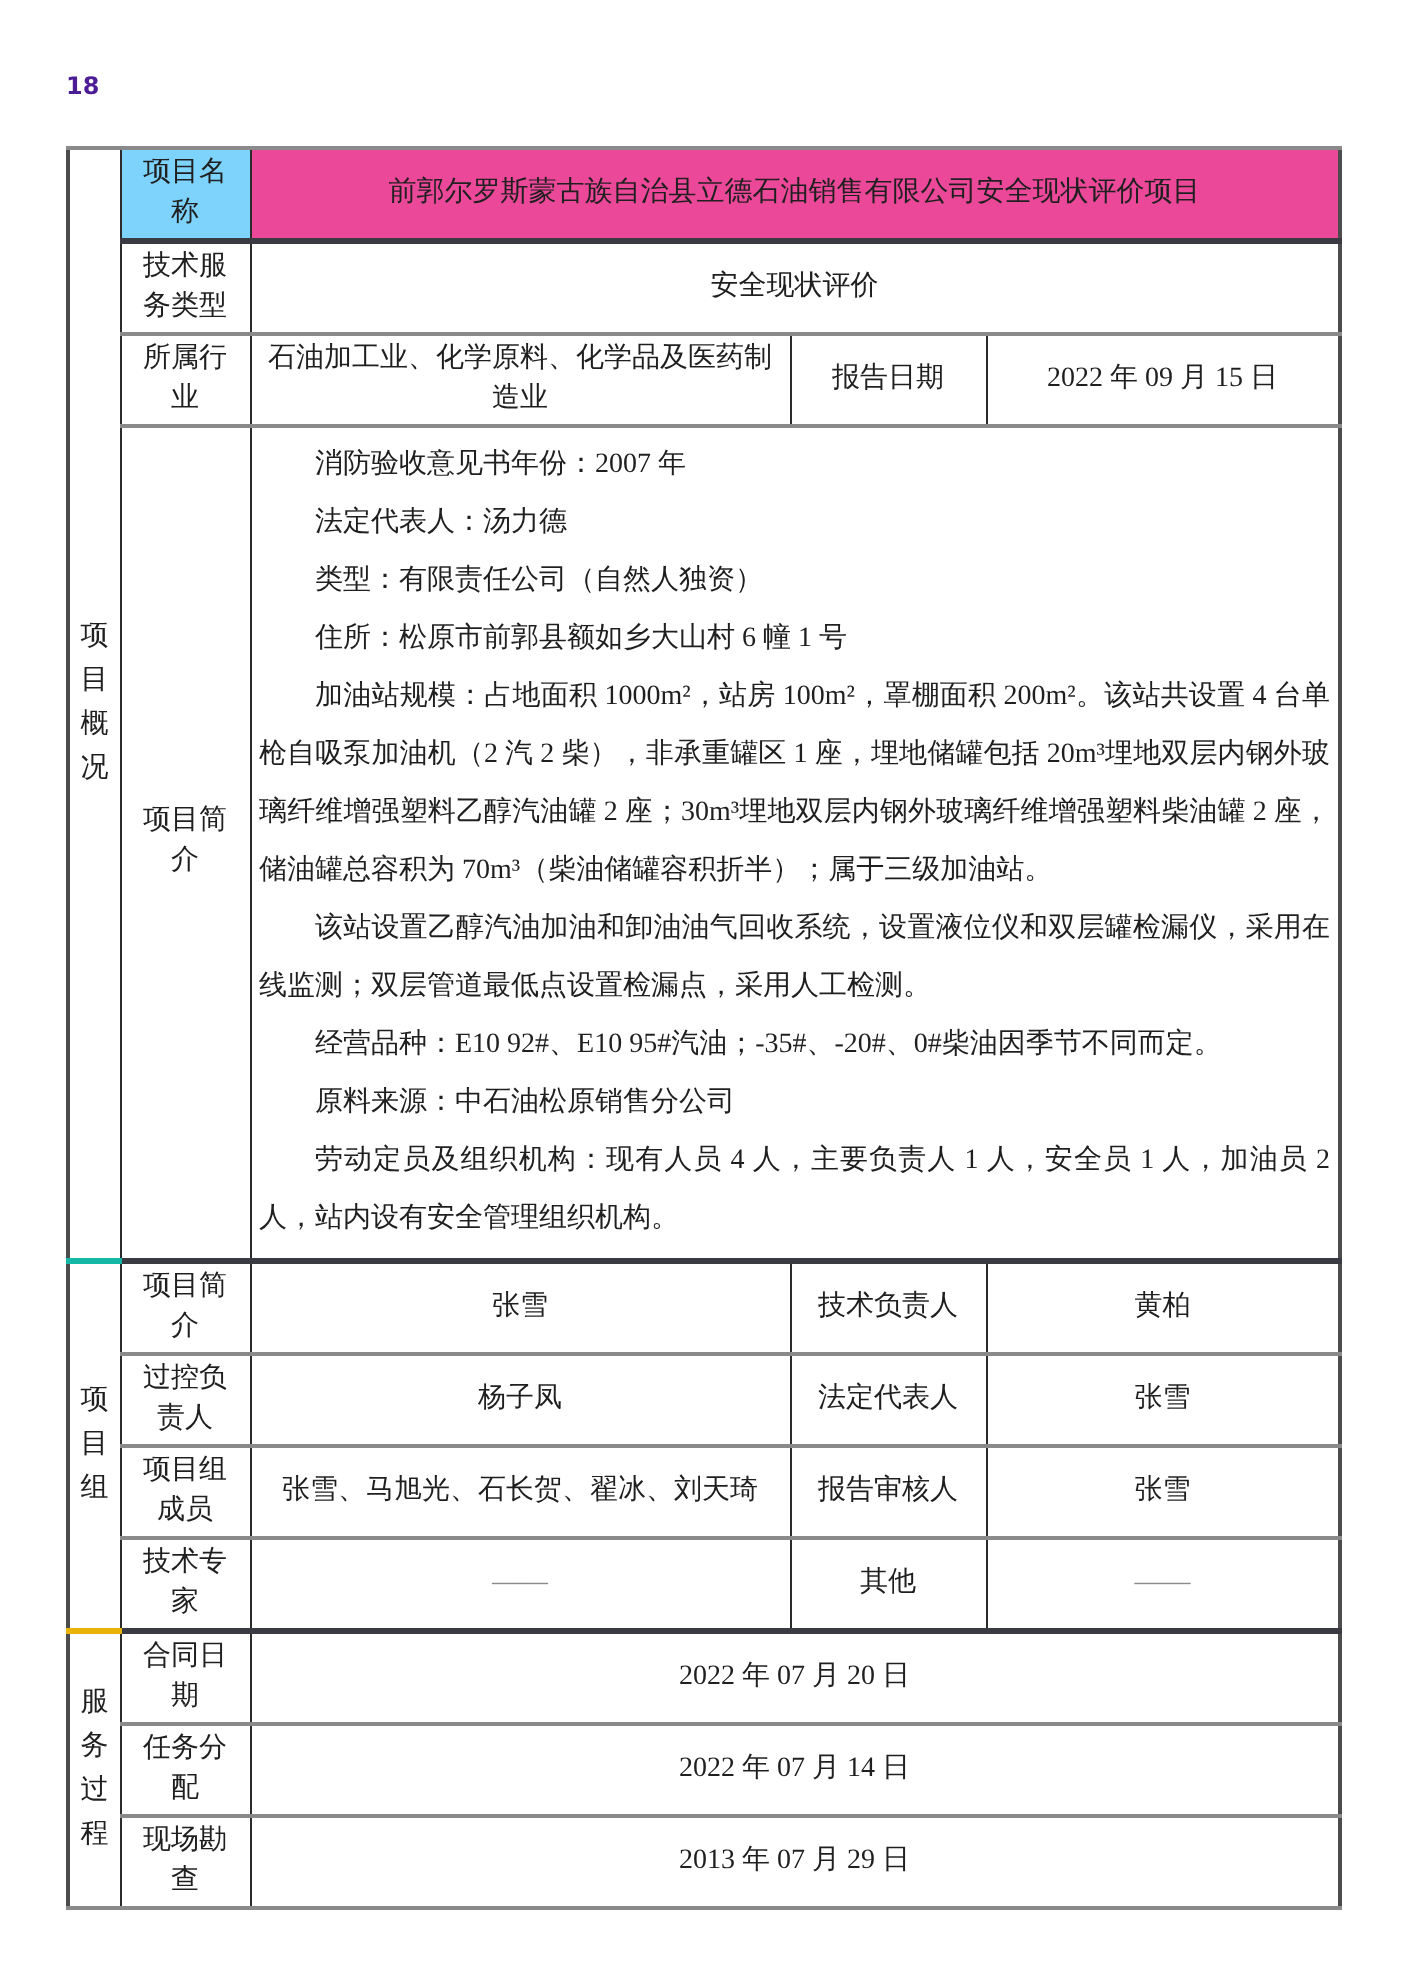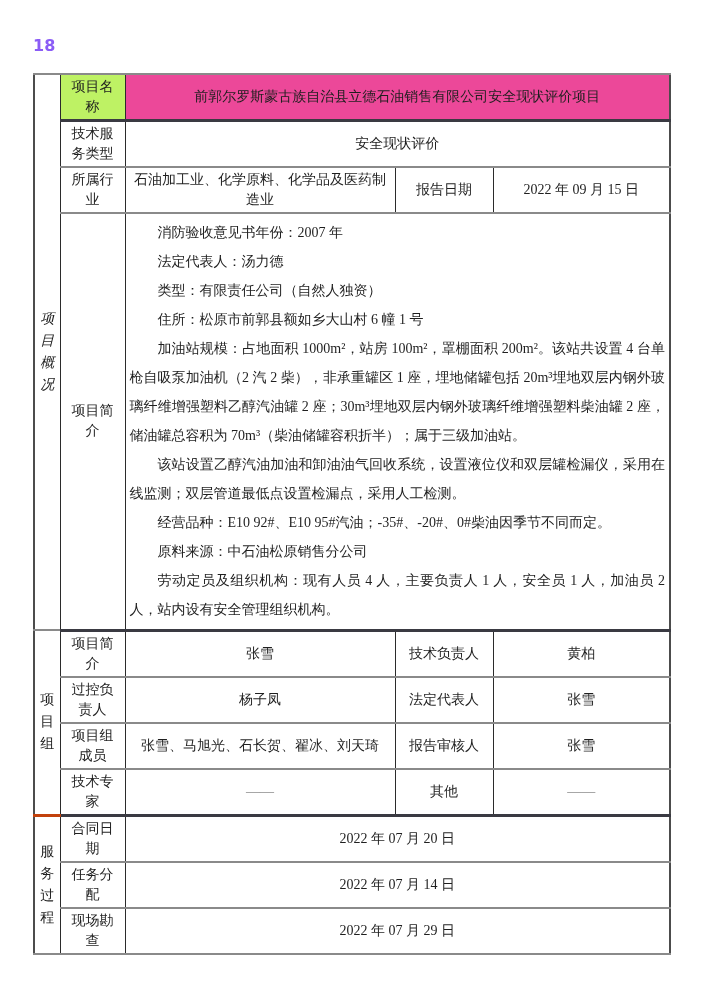--- a/index.html
+++ b/index.html
@@ -7,21 +7,21 @@
     width:703px;height:994px;
     background:#ffffff;
     font-family:"Liberation Serif","DejaVu Serif",serif;
     color:#1f1f1f;
     position:relative;
     overflow:hidden;
   }
   .page-number{
     position:absolute;left:33px;top:36px;
     font-family:"DejaVu Sans","Liberation Sans",sans-serif;
-    font-weight:bold;font-size:16px;color:#8b5cf6;
+    font-weight:bold;font-size:12px;color:#4c1d95;
   }
   table.doc{
     position:absolute;left:33px;top:73px;
     width:636px;
     border-collapse:collapse;
     table-layout:fixed;
     font-size:14px;
   }
   table.doc td{
     border-left:1px solid #2b2b2b;
@@ -65,24 +65,24 @@
   <colgroup>
     <col style="width:26px">
     <col style="width:65px">
     <col style="width:270px">
     <col style="width:98px">
     <col style="width:177px">
   </colgroup>
   <tbody>
 
     <tr class="sep-dark" style="height:42px">
-      <td class="section-cell" rowspan="4" style="border-bottom:1px solid #14b8a6;font-style:italic;">
+      <td class="section-cell" rowspan="4" style="border-bottom:3px solid #14b8a6;">
         <span class="vtext">项目概况</span>
       </td>
-      <td class="header-name" style="background: #bef264;">
+      <td class="header-name" style="background: #7dd3fc;">
         <span class="w3">项目名称</span>
       </td>
       <td class="header-name" colspan="3" style="background: #ec4899;">前郭尔罗斯蒙古族自治县立德石油销售有限公司安全现状评价项目</td>
     </tr>
 
     <tr style="height:46px">
       <td>
         <span class="w3">技术服务类型</span>
       </td>
       <td colspan="3">安全现状评价</td>
@@ -108,21 +108,21 @@
         <p>住所：松原市前郭县额如乡大山村 6 幢 1 号</p>
         <p>加油站规模：占地面积 1000m²，站房 100m²，罩棚面积 200m²。该站共设置 4 台单枪自吸泵加油机（2 汽 2 柴），非承重罐区 1 座，埋地储罐包括 20m³埋地双层内钢外玻璃纤维增强塑料乙醇汽油罐 2 座；30m³埋地双层内钢外玻璃纤维增强塑料柴油罐 2 座，储油罐总容积为 70m³（柴油储罐容积折半）；属于三级加油站。</p>
         <p>该站设置乙醇汽油加油和卸油油气回收系统，设置液位仪和双层罐检漏仪，采用在线监测；双层管道最低点设置检漏点，采用人工检测。</p>
         <p>经营品种：E10 92#、E10 95#汽油；-35#、-20#、0#柴油因季节不同而定。</p>
         <p>原料来源：中石油松原销售分公司</p>
         <p>劳动定员及组织机构：现有人员 4 人，主要负责人 1 人，安全员 1 人，加油员 2 人，站内设有安全管理组织机构。</p>
       </td>
     </tr>
 
     <tr style="height:45px">
-      <td class="section-cell" rowspan="4" style="border-bottom:3px solid #c2410c;">
+      <td class="section-cell" rowspan="4" style="border-bottom:3px solid #eab308;">
         <span class="vtext">项目组</span>
       </td>
       <td>
         <span class="w3">项目简介</span>
       </td>
       <td>张雪</td>
       <td>技术负责人</td>
       <td>黄柏</td>
     </tr>
     <tr style="height:45px">
@@ -162,16 +162,16 @@
     <tr style="height:45px">
       <td>
         <span class="w3">任务分配</span>
       </td>
       <td class="left-val" colspan="3">2022 年 07 月 14 日</td>
     </tr>
     <tr style="height:46px">
       <td>
         <span class="w3">现场勘查</span>
       </td>
-      <td class="left-val" colspan="3">2022 年 07 月 29 日</td>
+      <td class="left-val" colspan="3">2013 年 07 月 29 日</td>
     </tr>
   </tbody>
 </table>
 
 </body></html>

